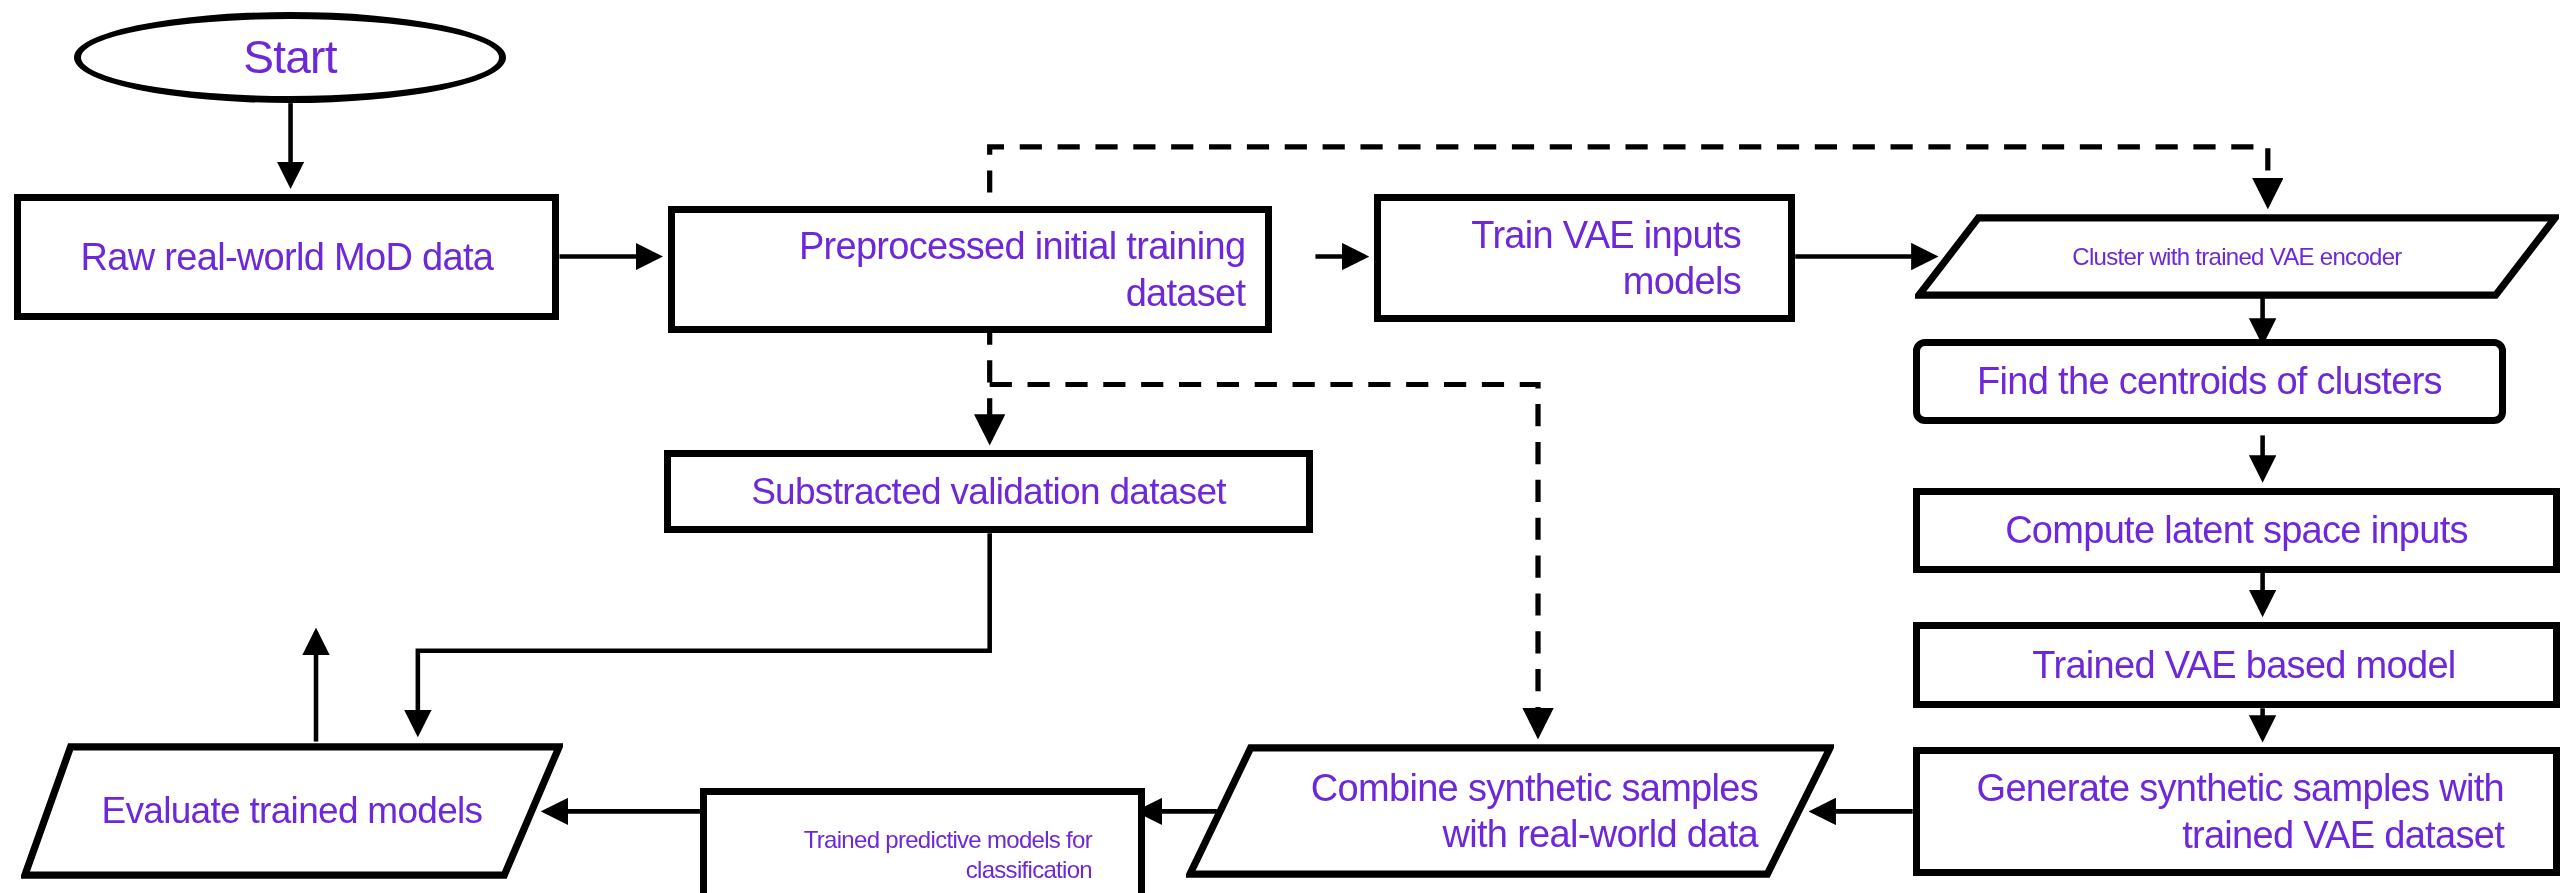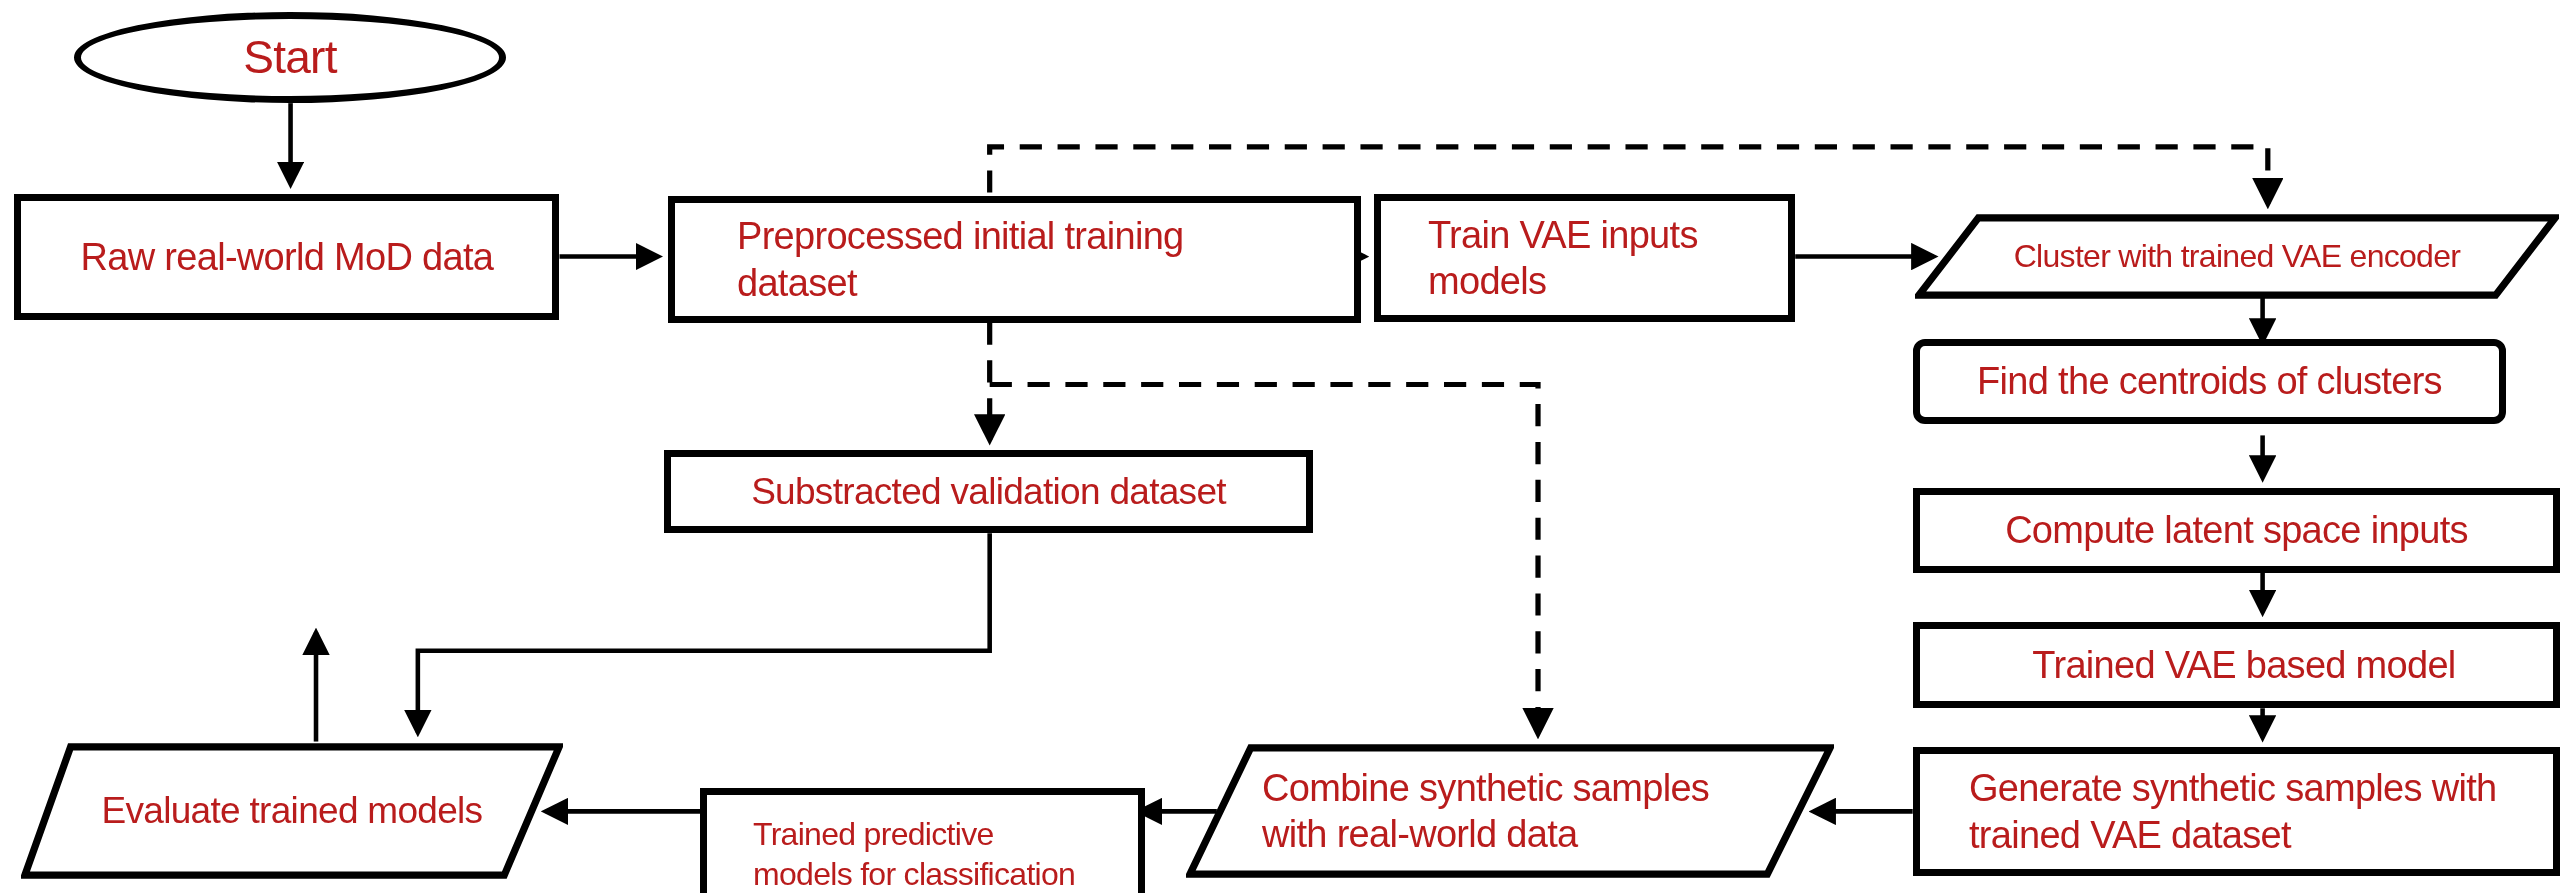--- a/index.html
+++ b/index.html
@@ -17,42 +17,42 @@
     left: 0; top: 0;
     width: 2576px; height: 893px;
     z-index: 1;
   }
   .node {
     position: absolute;
     z-index: 2;
     display: flex;
     align-items: center;
     justify-content: center;
-    text-align: left;
+    text-align: right;
     box-sizing: border-box;
     background: #ffffff;
     line-height: 1.22;
     letter-spacing: -0.7px;
-    color: #b91c1c;
+    color: #6d28d9;
   }
   .rect  { border: 7.2px solid #000000; }
   .term  { border: 7.8px solid #000000; border-radius: 50%; background: #ffffff; }
   .para  { background: transparent; border: none; }
   .para > svg.pshape {
     position: absolute;
     left: 0; top: 0; width: 100%; height: 100%;
   }
   .para > .plabel {
     position: relative;
     z-index: 1;
   }
   .f70 { font-size: 46px; }
   .f58 { font-size: 38px; }
   .f56 { font-size: 37px; }
-  .f46 { font-size: 32px; }
+  .f46 { font-size: 24px; }
   .pad { padding: 0 19.6px; }
 </style>
 </head>
 <body>
 
 <div class="canvas">
 
   <svg class="wires" viewBox="0 0 3946 1368" xmlns="http://www.w3.org/2000/svg">
     <defs>
       <marker id="arrow" viewBox="0 0 10 10" refX="8.2" refY="5" markerWidth="6" markerHeight="6" orient="auto-start-reverse">
@@ -82,21 +82,21 @@
   </svg>
 
   <div class="node term f70" style="left:74px; top:11.8px; width:432px; height:91px;">
     <span>Start</span>
   </div>
 
   <div class="node rect f58" style="left:14.4px; top:194px; width:545px; height:126px;">
     <span>Raw real-world MoD data</span>
   </div>
 
-  <div class="node rect f58 pad" style="left:668px; top:196px; width:693px; height:127px;">
+  <div class="node rect f58 pad" style="left:668px; top:206px; width:604px; height:127px;">
     <span style="max-width:555px;">Preprocessed initial training dataset</span>
   </div>
 
   <div class="node rect f58 pad" style="left:1374px; top:194px; width:421px; height:128px;">
     <span style="max-width:313px;">Train VAE inputs models</span>
   </div>
 
   <div class="node para f46" style="left:1915px; top:214px; width:644px; height:85px;">
     <svg class="pshape" viewBox="0 0 986 130" preserveAspectRatio="none">
       <polygon points="97,6 980,6 889,124 6,124" fill="#ffffff" stroke="#000000" stroke-width="11"></polygon>

